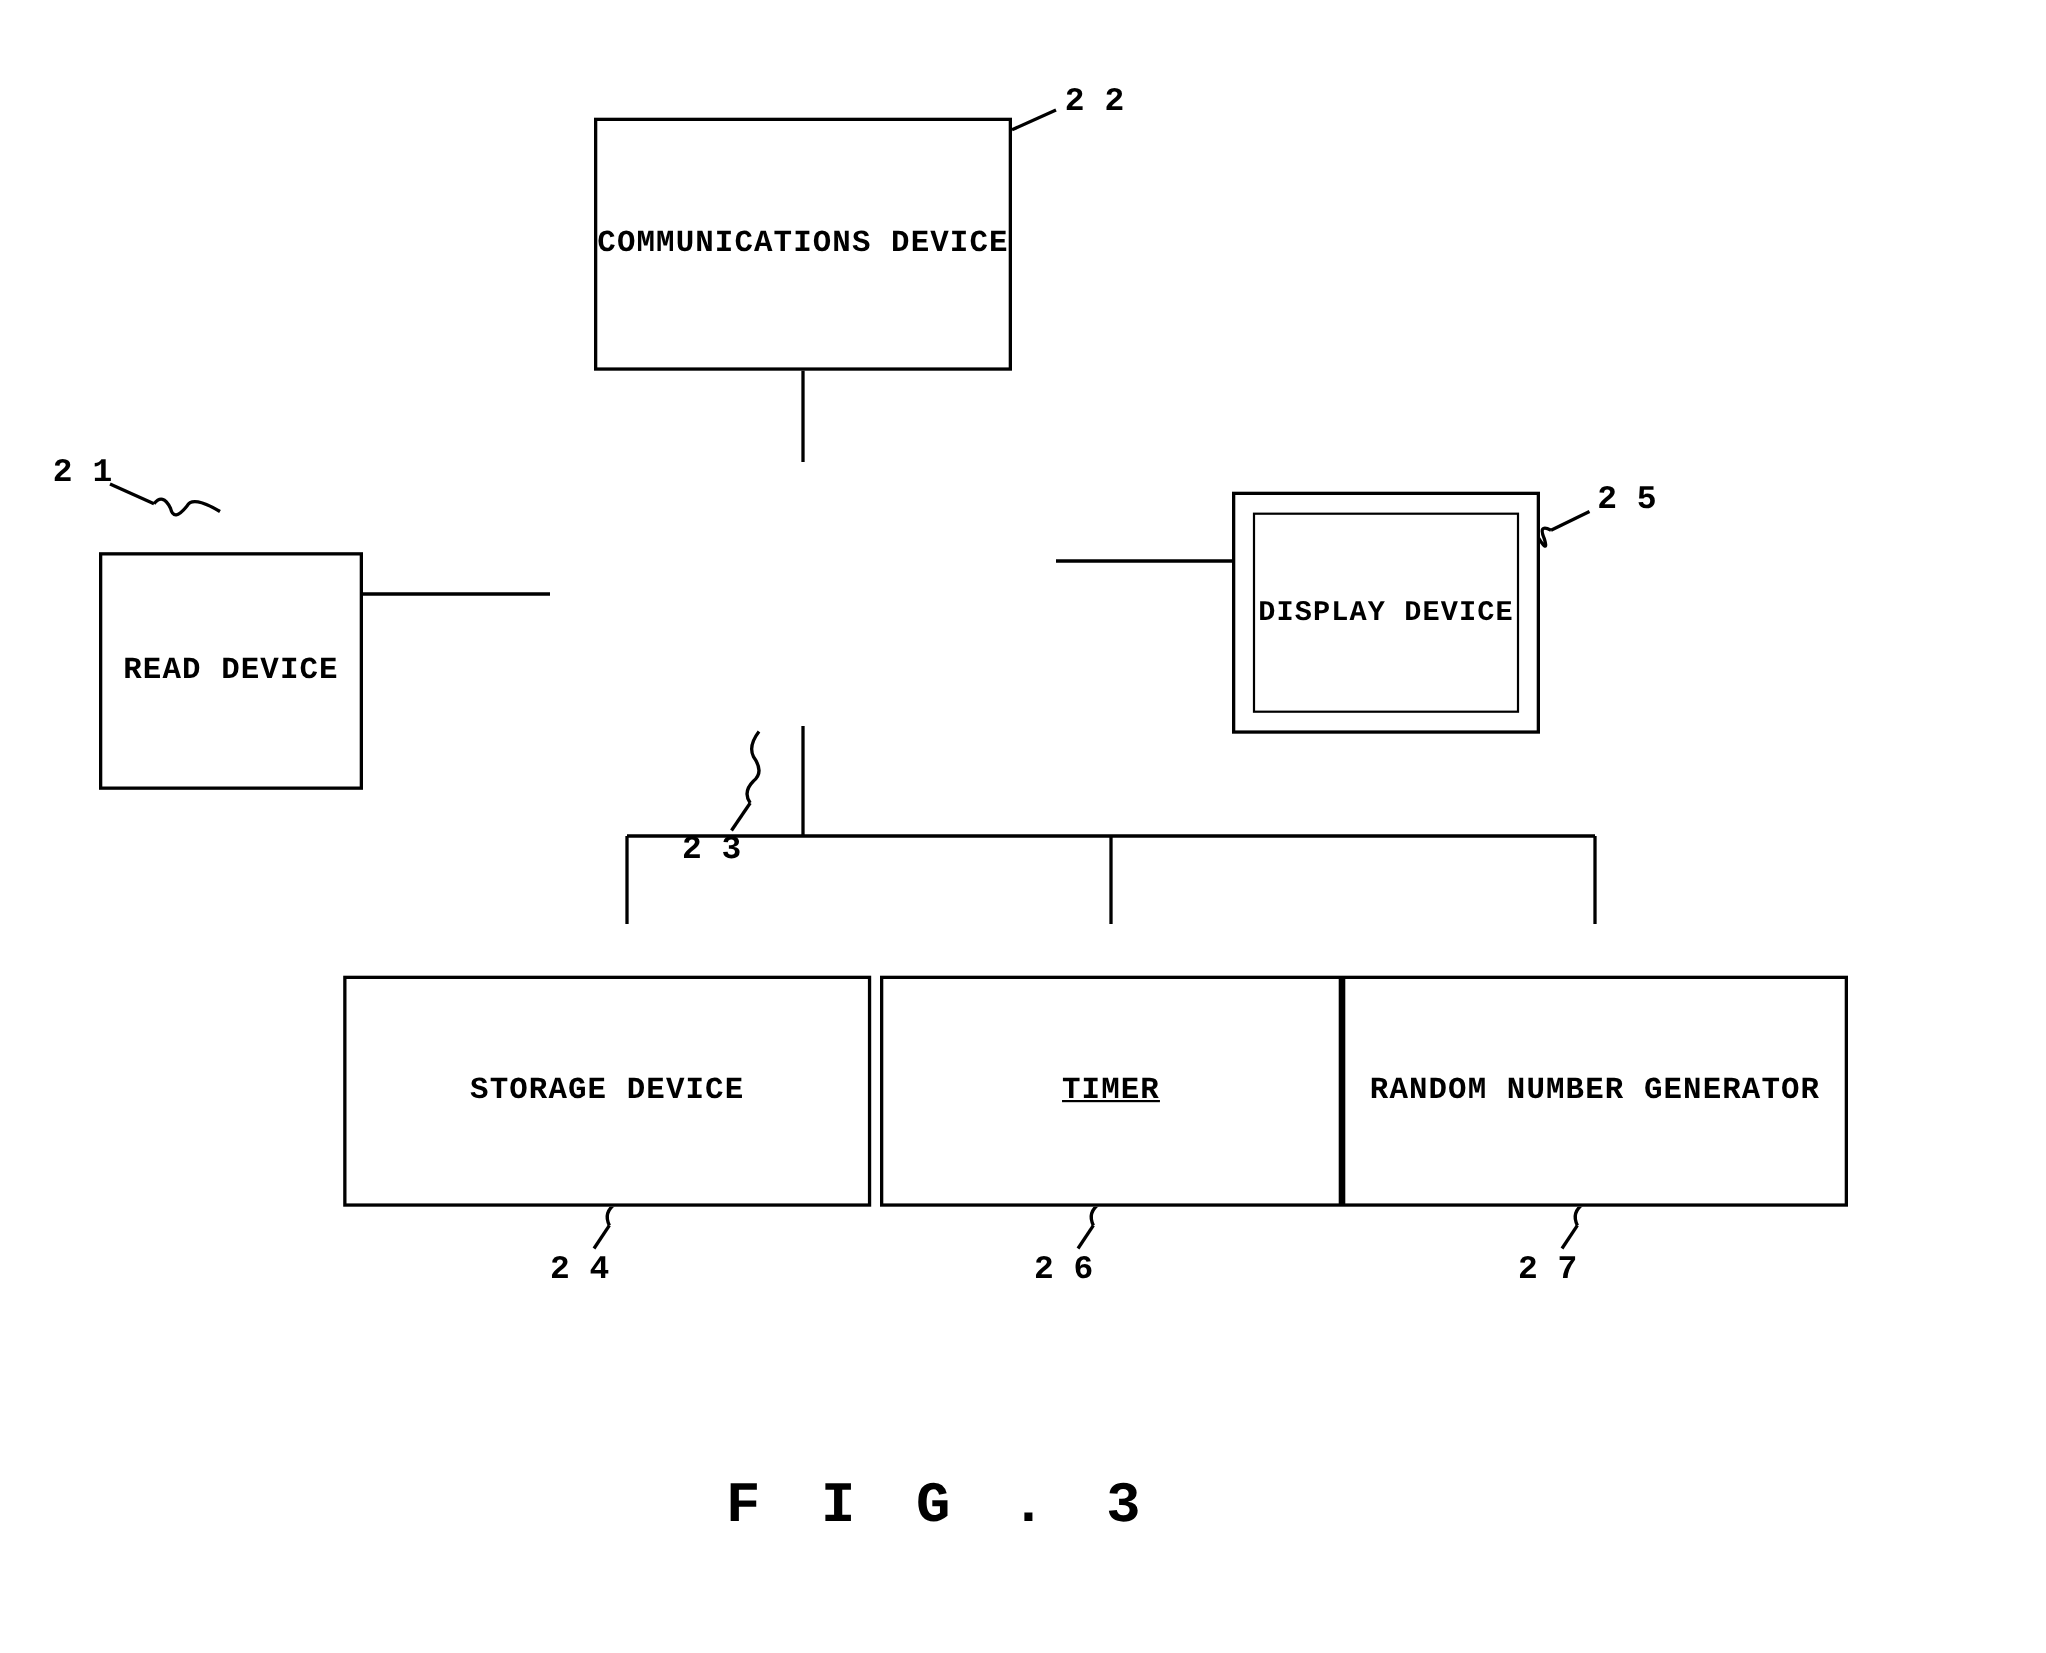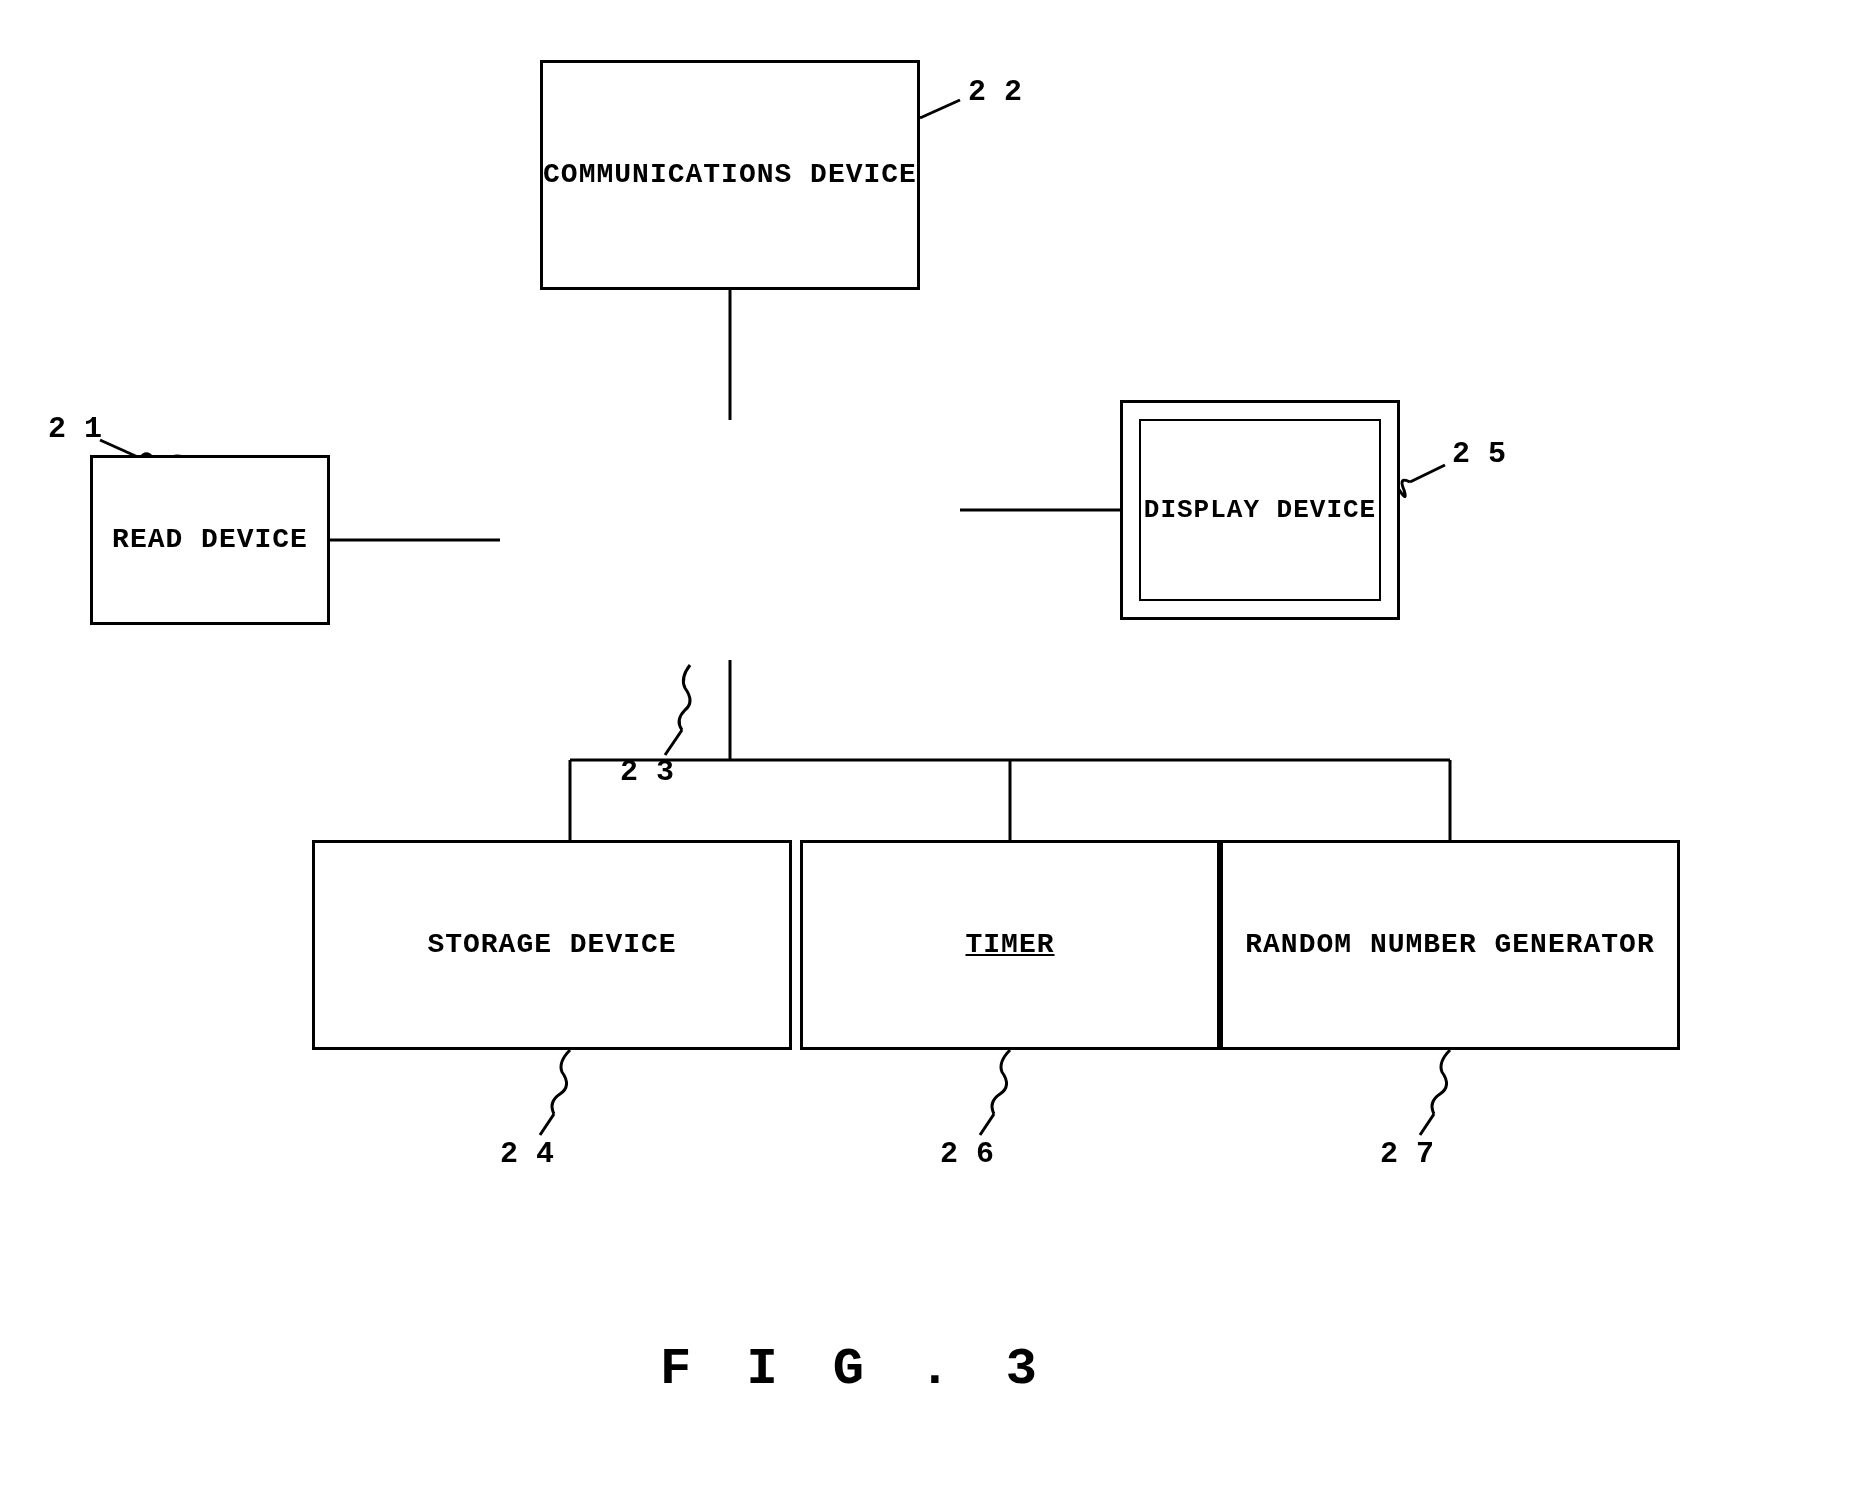--- a/index.html
+++ b/index.html
@@ -25,20 +25,21 @@
       border: 3px solid #000;
       background: #fff;
       display: flex;
       align-items: center;
       justify-content: center;
       text-align: center;
       font-size: 28px;
       font-weight: bold;
       letter-spacing: 1px;
       line-height: 1.4;
+      margin-top: 47px;
     }
 
     .box-inner {
       position: absolute;
       border: 3px solid #000;
       background: #fff;
       display: flex;
       align-items: center;
       justify-content: center;
       text-align: left;
@@ -122,21 +123,21 @@
     <line x1="1434" y1="1114" x2="1420" y2="1135"></line>
     <text x="1380" y="1162" font-family="Courier New" font-size="30" font-weight="bold" fill="#000">2 7</text>
   </svg>
 
   <div class="box" style="left: 540px; top: 60px; width: 380px; height: 230px; font-size: 28px;">
     <span>COMMUNICATIONS
 DEVICE</span>
   </div>
 
 
-  <div class="box" style="left: 90px; top: 455px; width: 240px; height: 170px; font-size: 28px;">
+  <div class="box" style="left: 90px; top: 455px; width: 240px; height: 216px; font-size: 28px;">
     <span>READ DEVICE</span>
   </div>
 
   <div class="box" style="left: 1120px; top: 400px; width: 280px; height: 220px; font-size: 28px;">
     <div class="box-inner" style="left: 16px; top: 16px; right: 16px; bottom: 16px; width: calc(100% - 32px); height: calc(100% - 32px); font-size: 26px; border: 2.5px solid #000;">
       <span>DISPLAY
 DEVICE</span>
     </div>
   </div>
 

